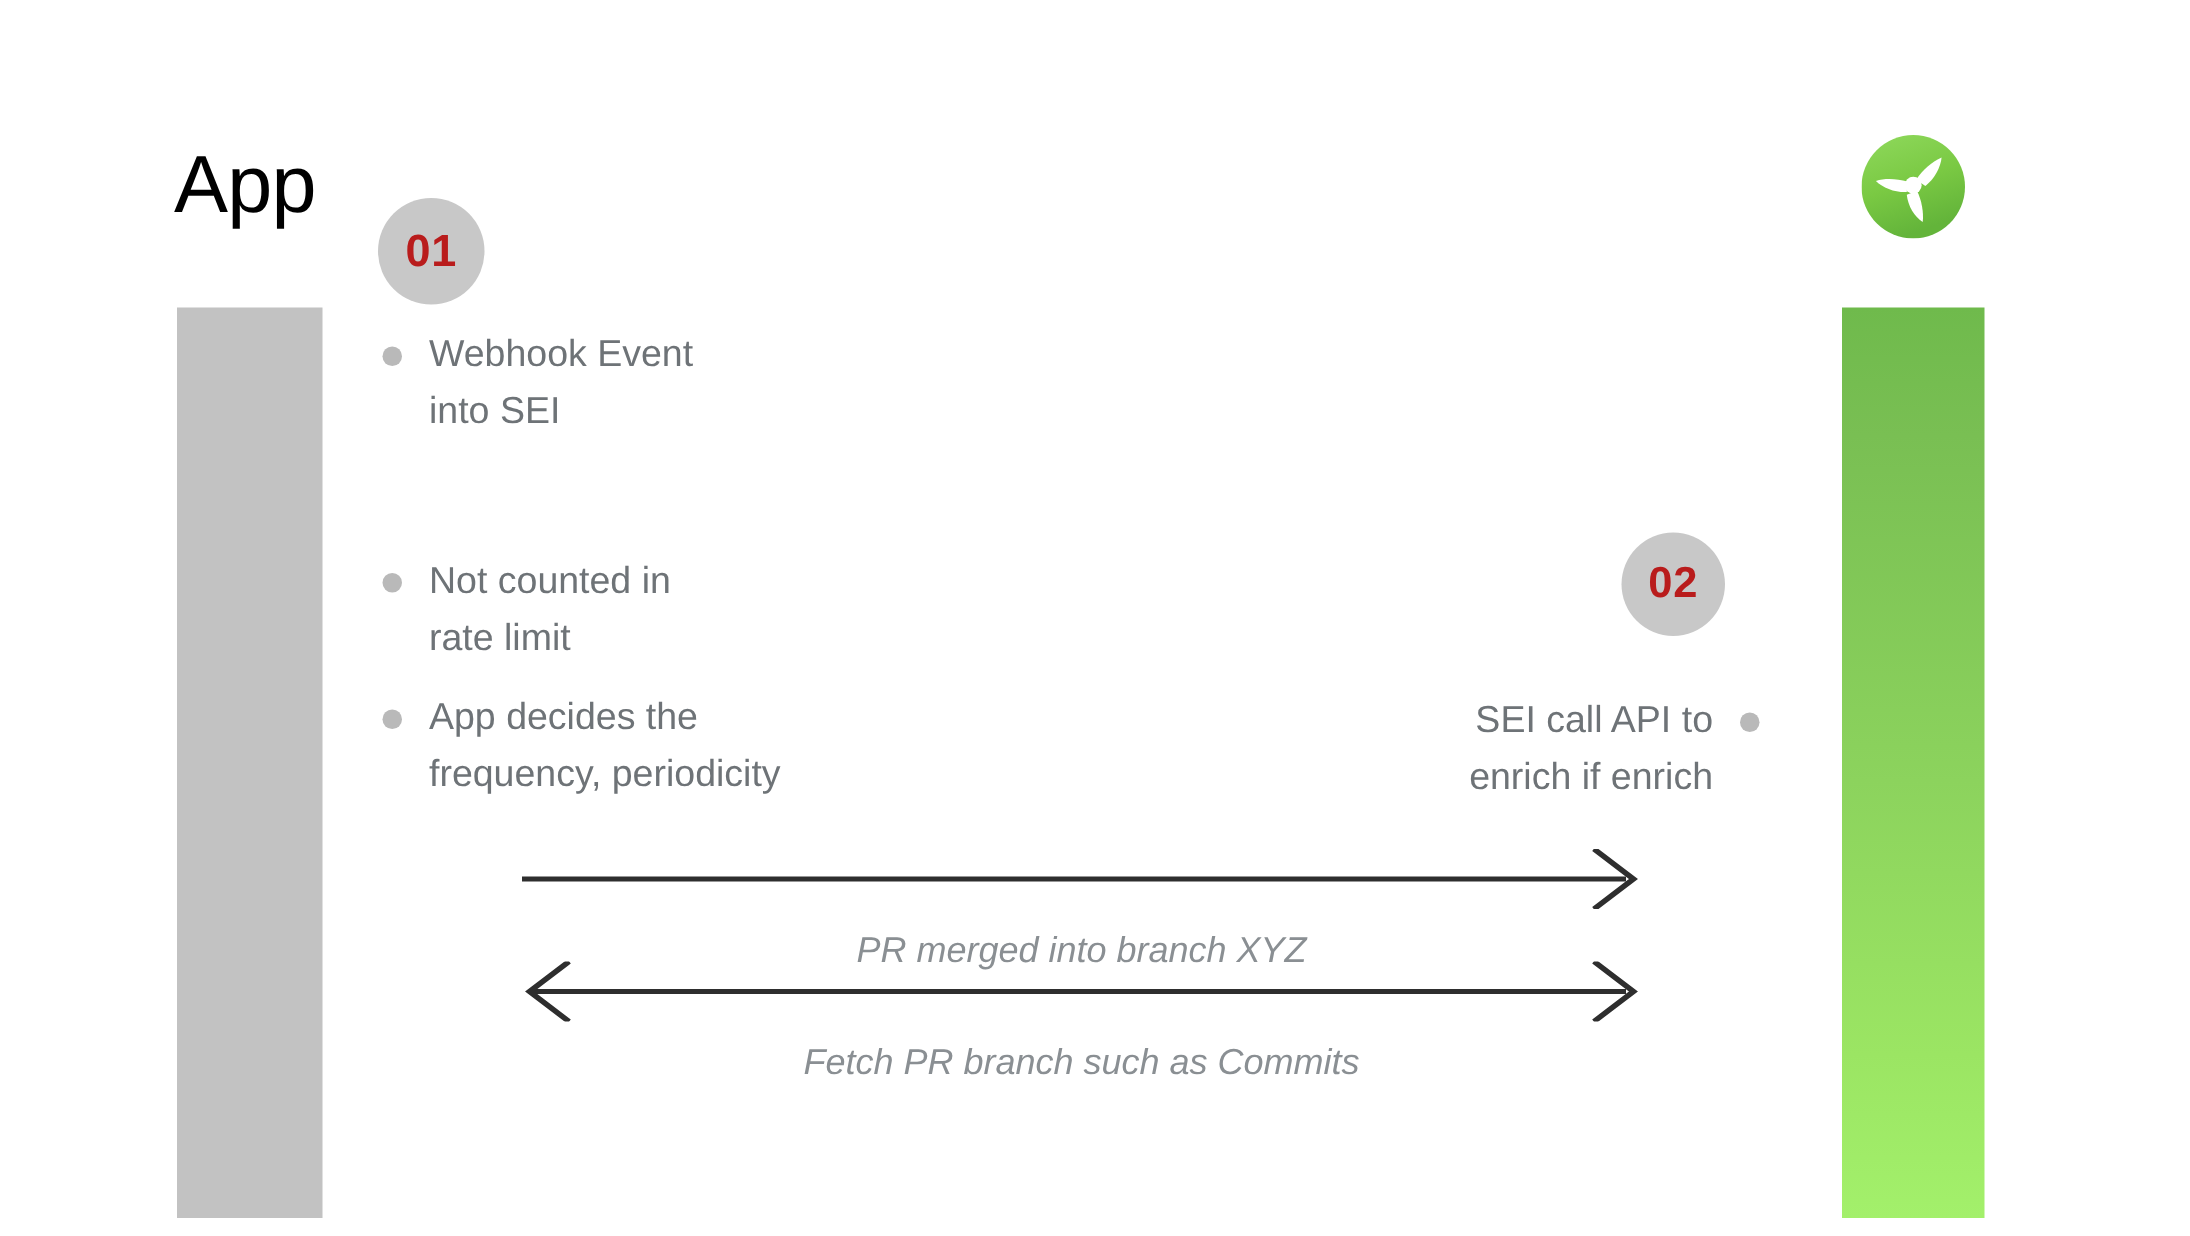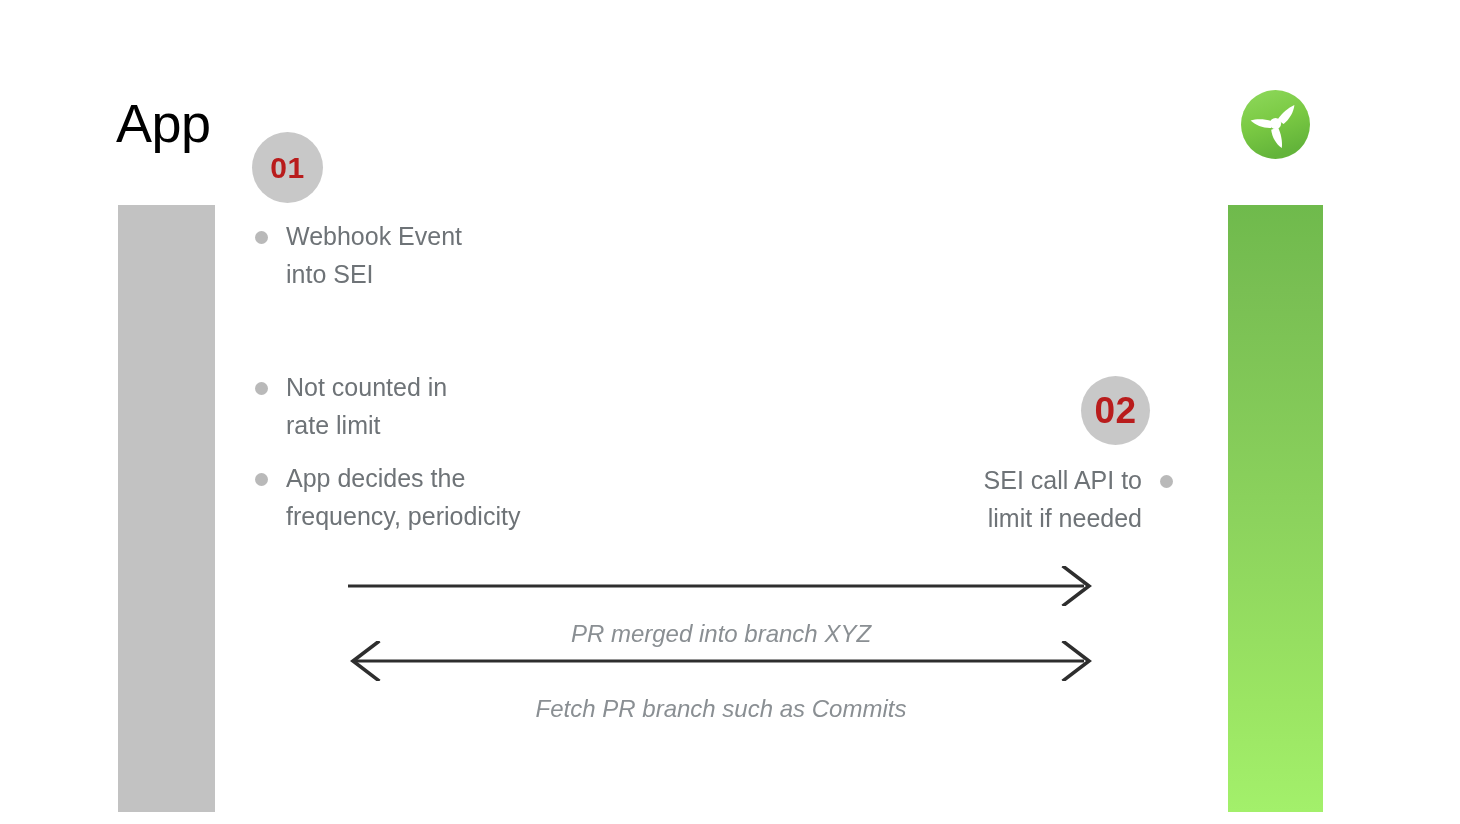--- a/index.html
+++ b/index.html
@@ -71,24 +71,24 @@
   }
   .step-badge-01 {
     left: 252px;
     top: 132px;
     width: 71px;
     height: 71px;
     font-size: 30px;
   }
   .step-badge-02 {
     left: 1081px;
-    top: 376px;
+    top: 355px;
     width: 69px;
     height: 69px;
-    font-size: 37px;
+    font-size: 29px;
   }
 
   
   .bullet-group {
     position: absolute;
     color: #6e7377;
     font-size: 25px;
     line-height: 37.5px;
     font-weight: 400;
   }
@@ -203,21 +203,21 @@
 </div>
 
 <div class="step-badge step-badge-02">
   <span>02</span>
 </div>
 
 <div class="bullet-group right-side group-r">
   <div class="bullet-item">
     <span class="bullet-dot"></span>
     <span class="bullet-text">SEI call API to</span>
-    <span class="bullet-text">limit if needed</span>
+    <span class="bullet-text">enrich if enrich</span>
   </div>
 </div>
 
 <div class="arrow-row arrow-row-1">
   <svg class="arrow-svg" viewBox="0 0 746 40">
     <line x1="0" y1="20" x2="736" y2="20" stroke="#2e2e2e" stroke-width="3.2"></line>
     <polyline points="716,1 741,20 716,39" fill="none" stroke="#2e2e2e" stroke-width="3.6" stroke-linecap="square" stroke-linejoin="miter"></polyline>
   </svg>
   <span class="arrow-label">PR merged into branch XYZ</span>
 </div>

